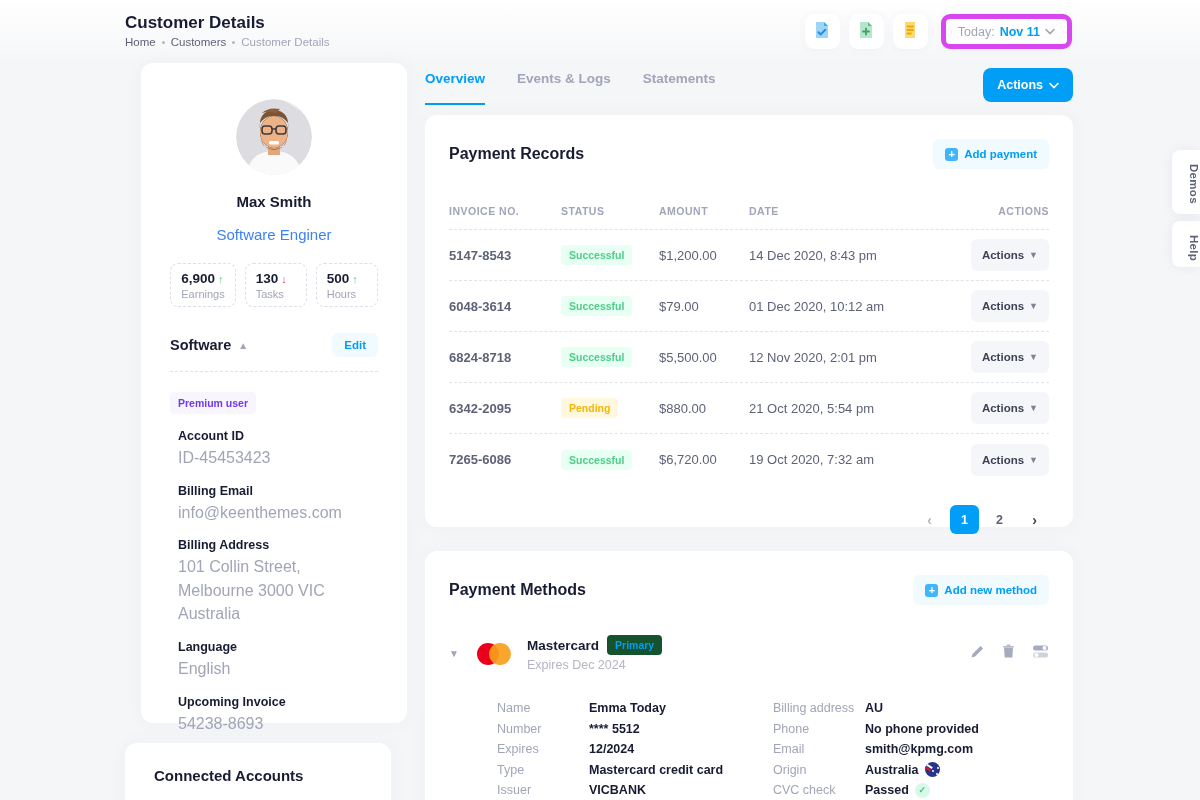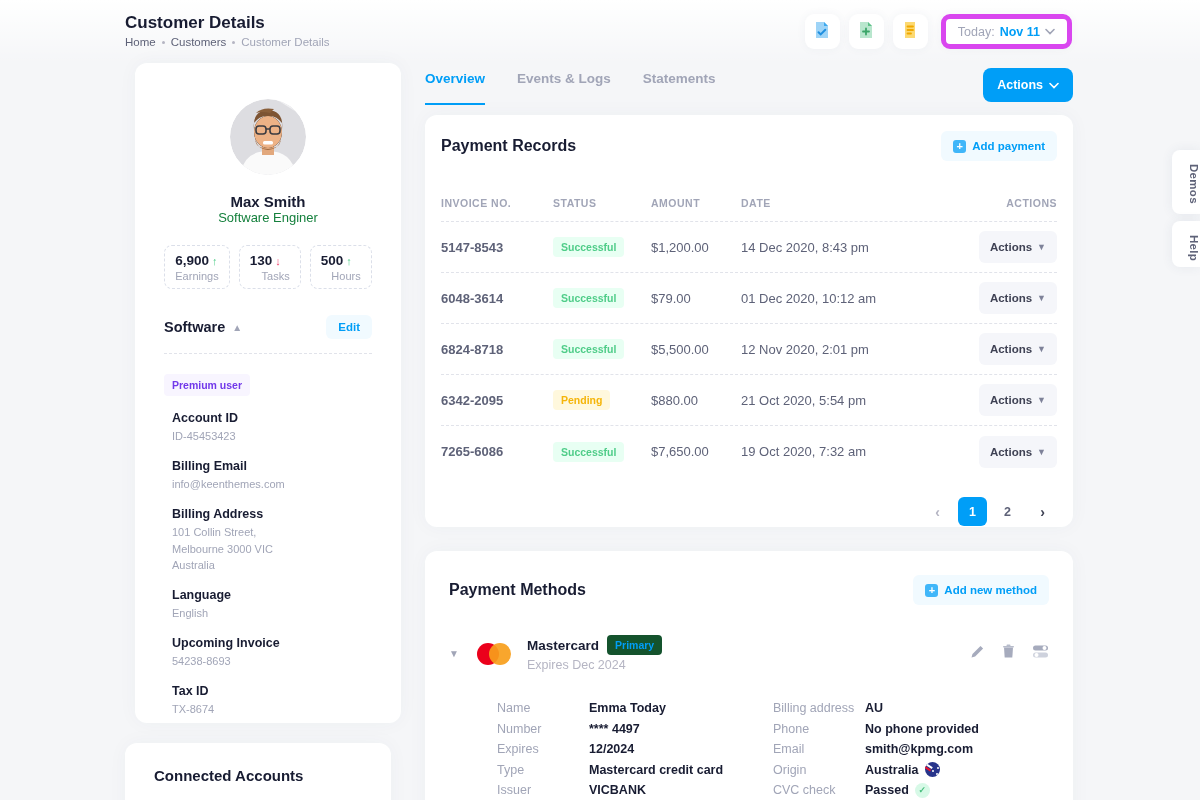--- a/index.html
+++ b/index.html
@@ -19,56 +19,56 @@
   .breadcrumb .muted { color:#a1a5b7; }
   .header-right { position:absolute; top:14px; right:128px; display:flex; align-items:center; gap:9px; }
   .icon-btn { width:35px; height:35px; background:#fff; border:none; border-radius:9px;
     box-shadow:0 0 10px rgba(56,71,109,0.05); display:flex; align-items:center; justify-content:center; cursor:pointer; }
   .today-btn { height:35px; background:#fff; border:5px solid #d946ef; border-radius:9px; padding:0 12px;
     display:flex; align-items:center; gap:5px; font-size:12.5px; cursor:pointer; box-shadow:0 0 10px rgba(56,71,109,0.04); margin-left:4px; }
   .today-btn .t-label { color:#a1a5b7; }
   .today-btn .t-value { color:#009ef7; font-weight:bold; }
 
   
-  .profile-card { left:135px; top:63px; width:266px; height:660px; padding:28px 29px; }
+  .profile-card { left:141px; top:63px; width:266px; height:660px; padding:28px 29px; }
   .avatar-wrap { width:76px; height:76px; margin:8px auto 0; border-radius:50%; overflow:hidden; }
   .p-name { text-align:center; margin-top:18px; font-size:15px; font-weight:bold; color:#181c32; }
-  .p-role { text-align:center; margin-top:0; font-size:13px; color:#15803d; }
+  .p-role { text-align:center; margin-top:16px; font-size:15px; color:#3b82f6; }
   .stats-row { display:flex; justify-content:center; gap:9px; margin-top:20px; }
-  .stat-box { border:1px dashed #dbdfe9; border-radius:8px; padding:7px 10px 6px; min-width:62px;text-align:right; }
+  .stat-box { border:1px dashed #dbdfe9; border-radius:8px; padding:7px 10px 6px; min-width:62px; }
   .stat-val { font-size:13.5px; font-weight:bold; color:#181c32; display:flex; align-items:center; gap:3px; }
   .stat-lbl { font-size:11px; color:#a1a5b7; margin-top:2px; }
   .arrow-up { color:#50cd89; font-size:11px; font-weight:bold; }
   .arrow-down { color:#f1416c; font-size:11px; font-weight:bold; }
   .details-head { display:flex; align-items:center; margin-top:26px; }
   .details-title { font-size:14.5px; font-weight:bold; color:#181c32; }
   .chev-up { margin-left:7px; color:#a1a5b7; font-size:10px; }
   .edit-btn { margin-left:auto; background:#f1faff; color:#009ef7; border:none; border-radius:6px;
     font-size:11.5px; font-weight:bold; padding:6px 12px; cursor:pointer; font-family:inherit; }
   .dashed-sep { border-top:1px dashed #e1e3ea; margin-top:14px; }
   .premium-badge { display:inline-block; margin-top:20px; background:#f8f5ff; color:#7239ea;
     font-size:10.5px; font-weight:bold; padding:5px 8px; border-radius:4px; }
   .pf-item { margin-top:15px;margin-left:8px; }
   .pf-label { font-size:12.5px; font-weight:bold; color:#181c32; }
-  .pf-line { font-size:11px; color:#a1a5b7; margin-top:4px; line-height:1.35; }
+  .pf-line { font-size:16px; color:#a1a5b7; margin-top:4px; line-height:1.35; }
 
   
   .connected-card { left:125px; top:743px; width:266px; height:120px; padding:24px 29px; }
   .connected-title { font-size:15px; font-weight:bold; color:#181c32; }
 
   
   .tabs-row { position:absolute; left:425px; top:68px; width:648px; display:flex; align-items:center; }
   .tab { font-size:13.5px; font-weight:bold; color:#a1a5b7; margin-right:32px; padding-bottom:17px; cursor:pointer; border-bottom:2px solid transparent; }
   .tab.active { color:#009ef7; border-bottom-color:#009ef7; }
   .primary-btn { margin-left:auto; background:#009ef7; color:#fff; border:none; border-radius:8px;
     height:34px; padding:0 14px; font-size:12.5px; font-weight:bold; display:flex; align-items:center; gap:6px;
     cursor:pointer; font-family:inherit; margin-bottom:6px; }
 
   
-  .records-card { left:425px; top:115px; width:648px; height:412px; padding:16px; }
+  .records-card { left:425px; top:115px; width:648px; height:412px; padding:24px; }
   .card-head { display:flex; align-items:center; }
   .card-title { font-size:16px; font-weight:bold; color:#181c32; }
   .light-btn { margin-left:auto; background:#f1faff; color:#009ef7; border:none; border-radius:6px;
     height:30px; padding:0 12px; font-size:11.5px; font-weight:bold; display:flex; align-items:center; gap:6px;
     cursor:pointer; font-family:inherit; }
   .plus-sq { width:13px; height:13px; background:#40b6f9; border-radius:3px; color:#fff; font-size:11px;
     line-height:13px; text-align:center; font-weight:bold; display:inline-block; }
   .pr-table { margin-top:36px; }
   .pr-headrow, .pr-row { display:flex; align-items:center; }
   .pr-headrow { padding-bottom:12px; border-bottom:1px dashed #e1e3ea; }
@@ -326,21 +326,21 @@
           <div class="c-amount">$880.00</div>
           <div class="c-date">21 Oct 2020, 5:54 pm</div>
           <div class="c-actions"><button class="row-actions">
               <span>Actions</span>
               <span class="chev">▼</span>
             </button></div>
         </div>
         <div class="pr-row">
           <div class="c-invoice">7265-6086</div>
           <div class="c-status"><span class="badge success">Successful</span></div>
-          <div class="c-amount">$7,650.00</div>
+          <div class="c-amount">$6,720.00</div>
           <div class="c-date">19 Oct 2020, 7:32 am</div>
           <div class="c-actions"><button class="row-actions">
               <span>Actions</span>
               <span class="chev">▼</span>
             </button></div>
         </div>
       </div>
   </div>
   <div class="pagination" id="pagination">
       <button class="page-btn page-arrow">‹</button>
@@ -396,21 +396,21 @@
     </span>
   </div>
   <div class="pm-grid">
     <div class="pm-col left" id="pm-left">
         <div class="pm-field">
           <span class="pm-f-label">Name</span>
           <span class="pm-f-value">Emma Today</span>
         </div>
         <div class="pm-field">
           <span class="pm-f-label">Number</span>
-          <span class="pm-f-value">**** 4497</span>
+          <span class="pm-f-value">**** 5512</span>
         </div>
         <div class="pm-field">
           <span class="pm-f-label">Expires</span>
           <span class="pm-f-value">12/2024</span>
         </div>
         <div class="pm-field">
           <span class="pm-f-label">Type</span>
           <span class="pm-f-value">Mastercard credit card</span>
         </div>
         <div class="pm-field">

